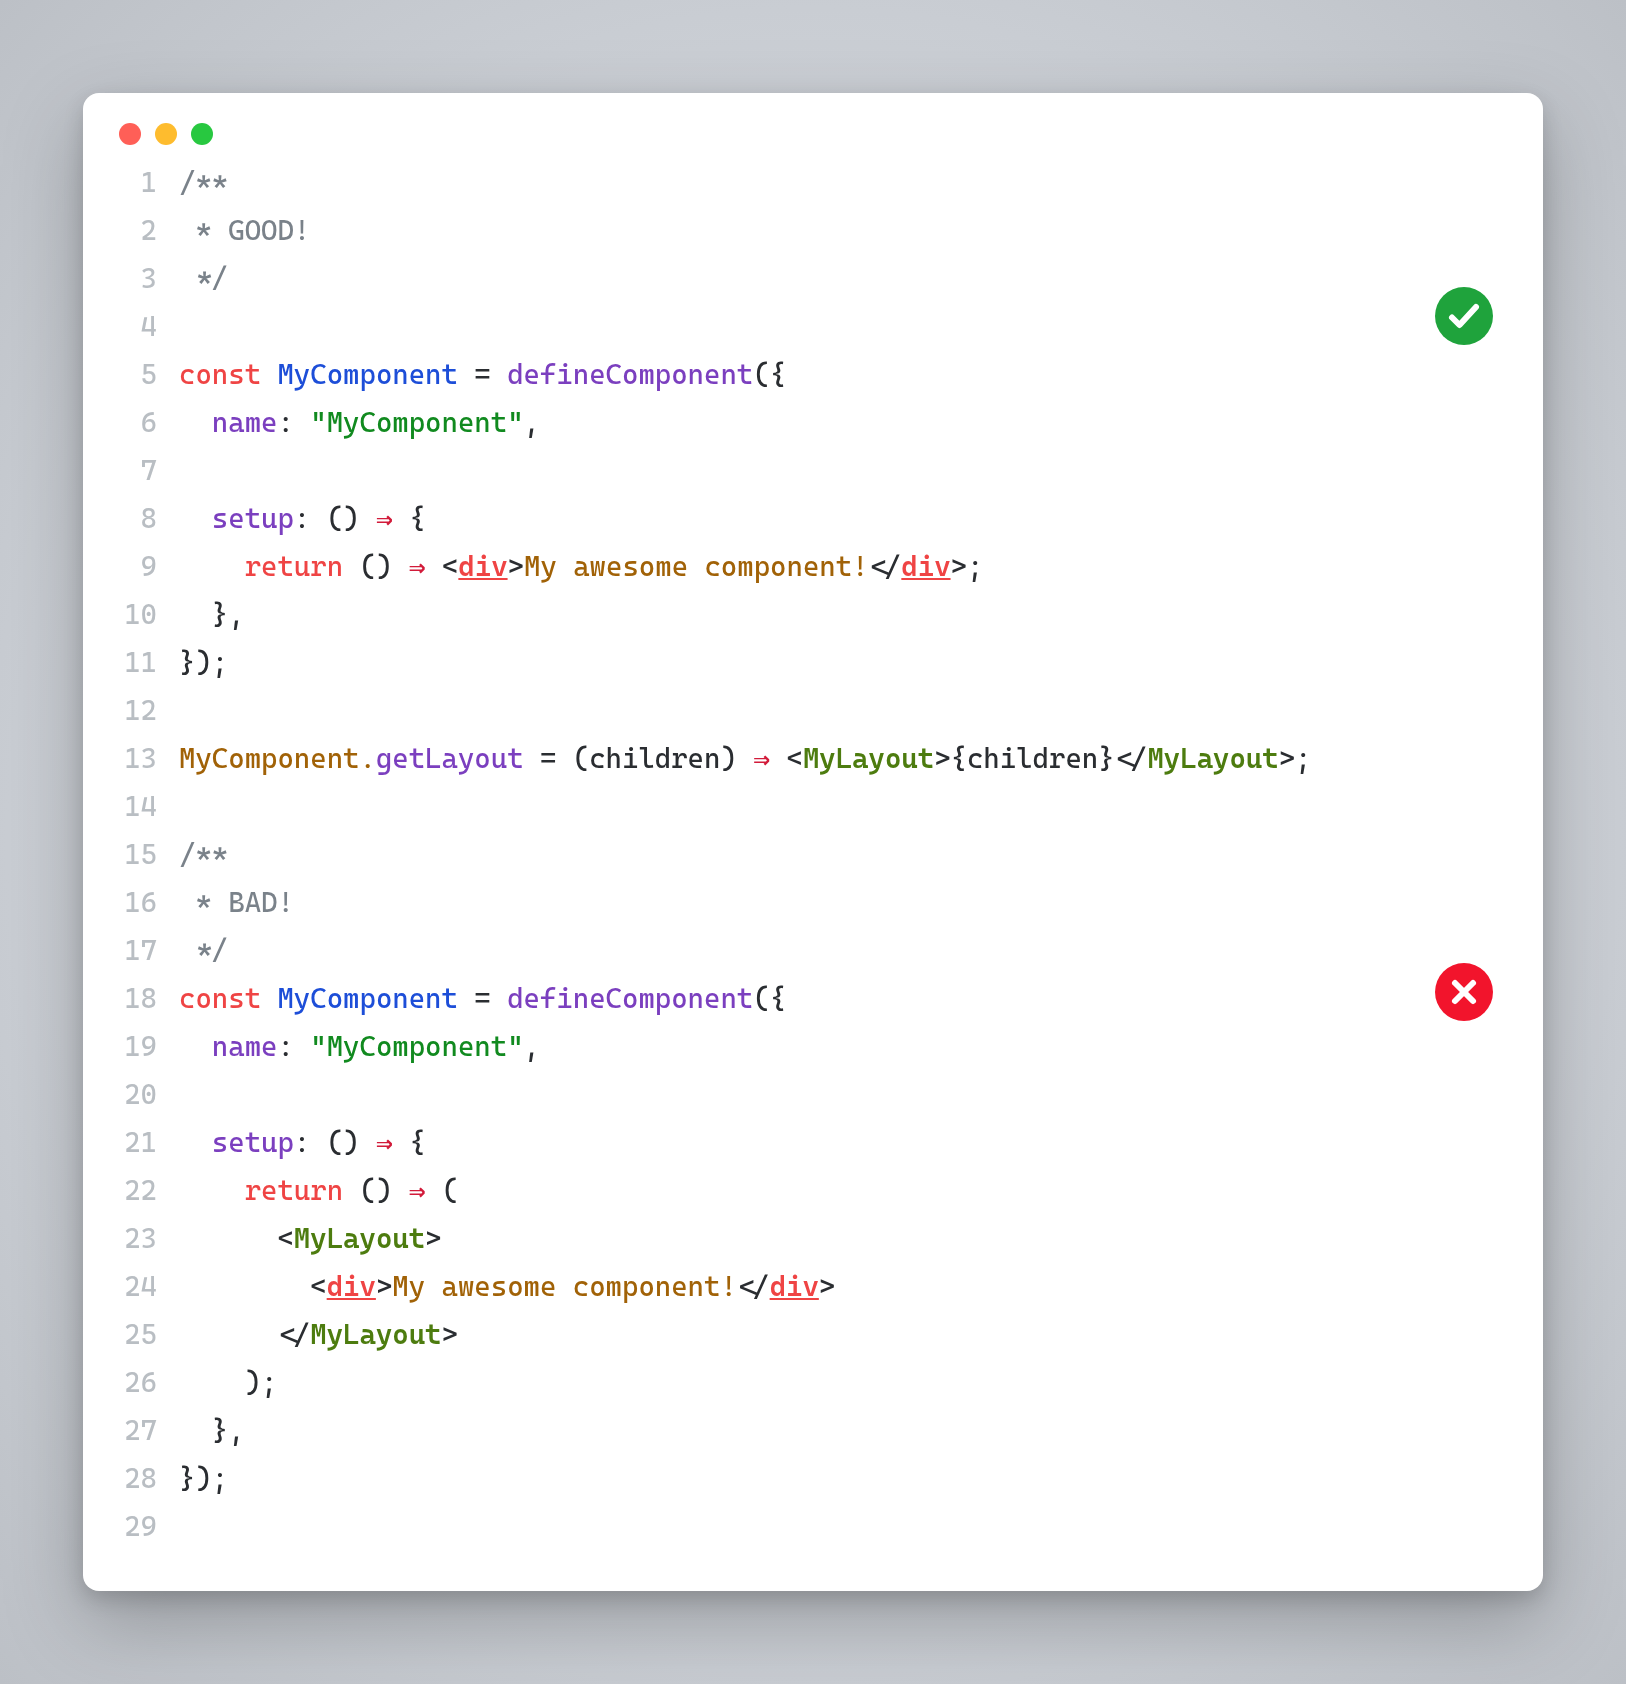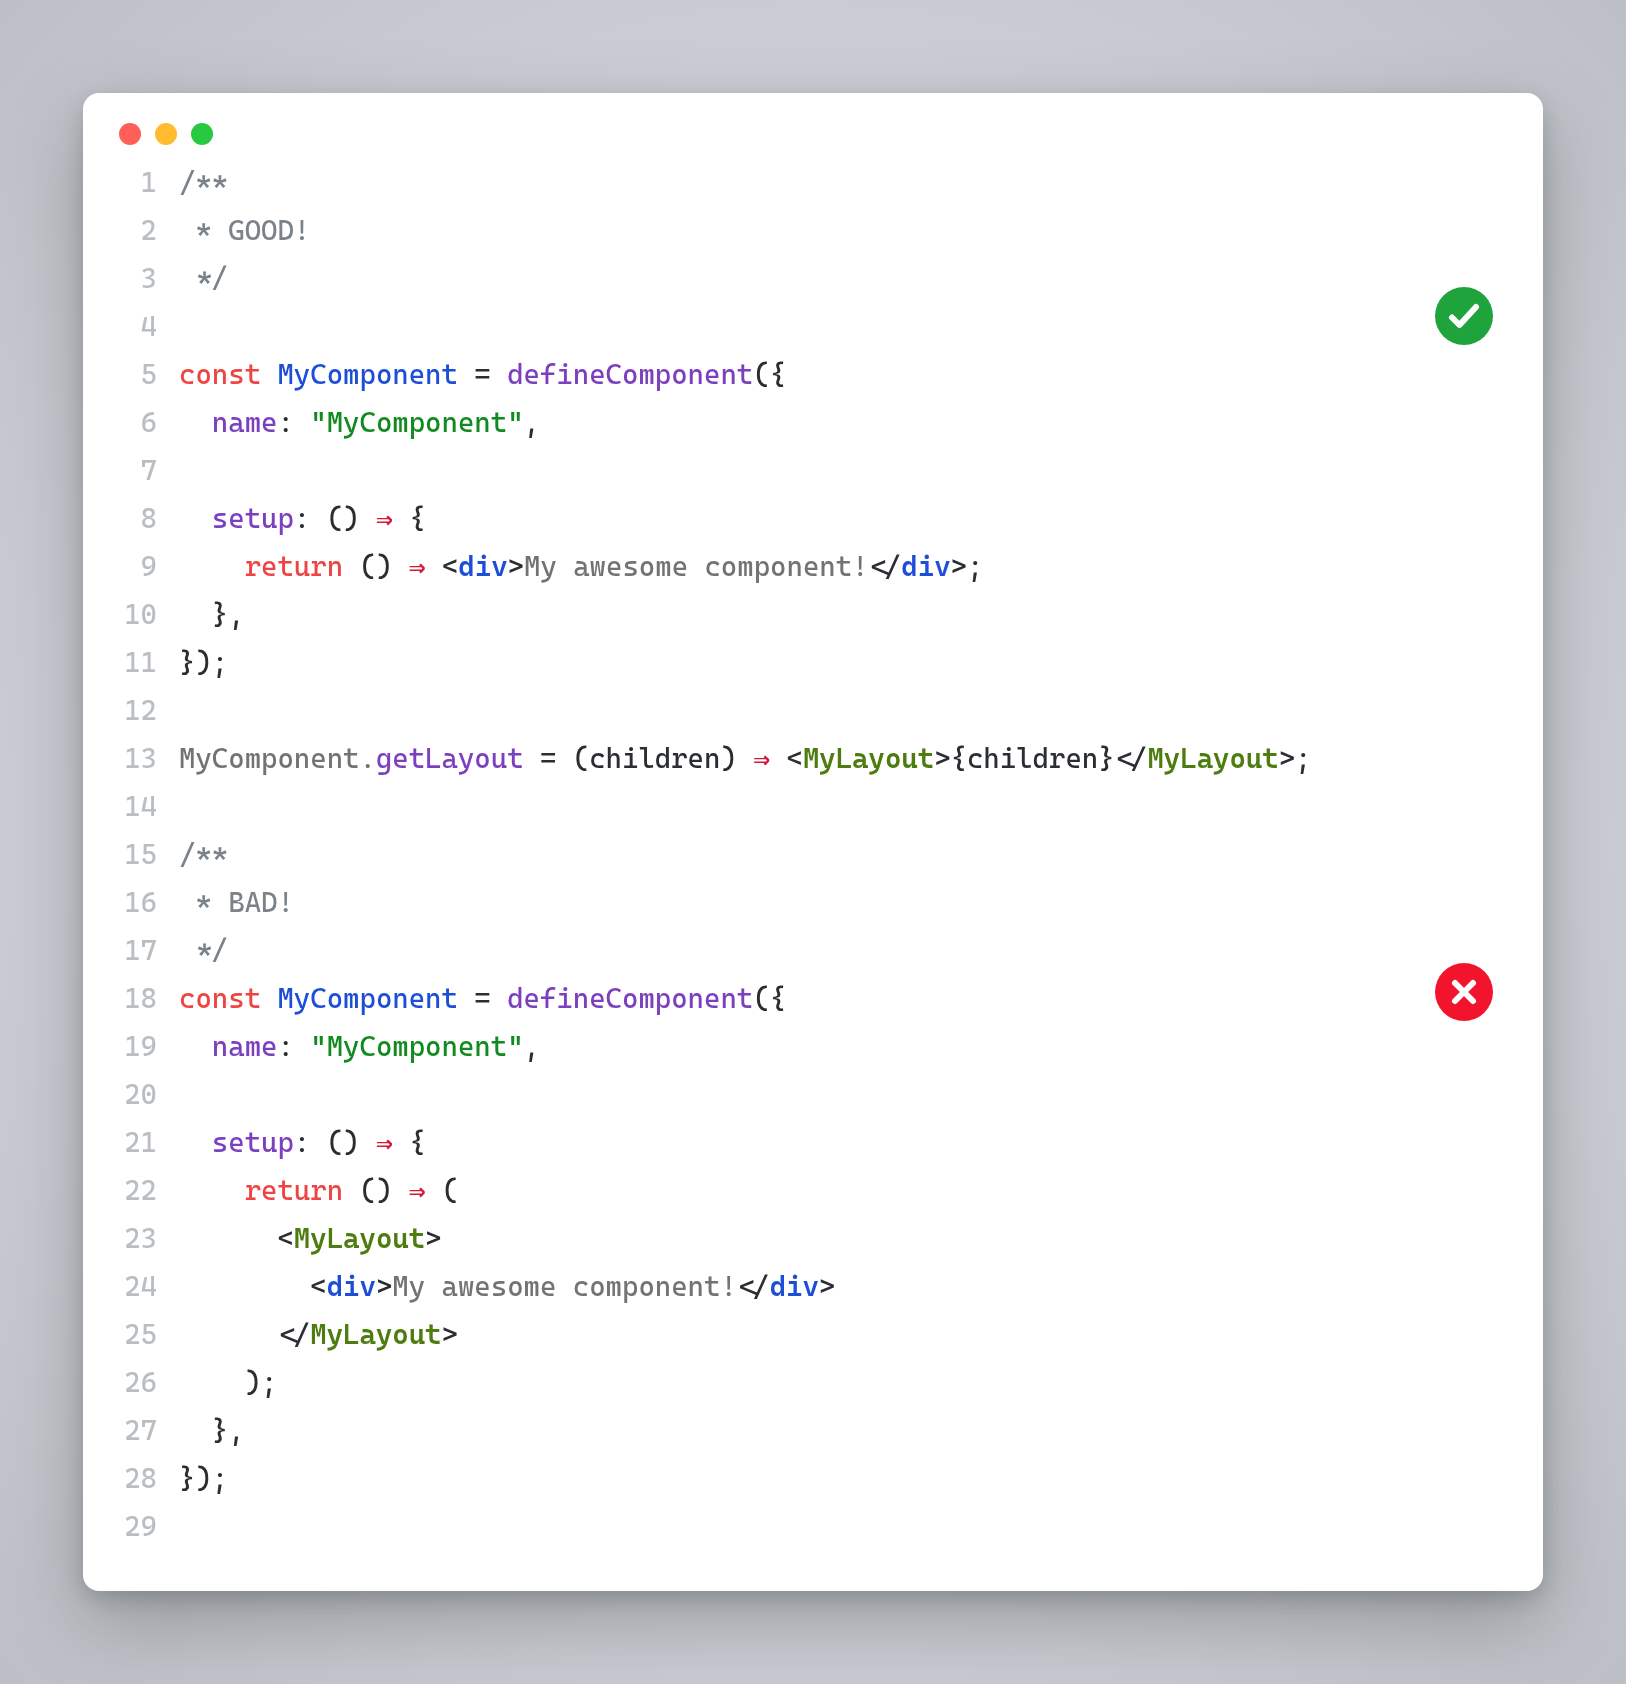--- a/index.html
+++ b/index.html
@@ -69,23 +69,23 @@
     top: 870px;
   }
   .badge svg { width: 36px; height: 36px; }
   
   .c-comment { color: #7a828a; }
   .c-keyword { color: #ef4444; }
   .c-ident   { color: #1d4ed8; }
   .c-punc    { color: #2a2d31; }
   .c-prop    { color: #7b3fbf; margin-top: 20px; }
   .c-string  { color: #118a1f; }
-  .c-tag     { color: #1d4ed8; font-weight: 600; }
+  .c-tag     { color: #ef4444; font-weight: 600; text-decoration: underline; }
   .c-tagc    { color: #4d7c0f; font-weight: 600; }
-  .c-text    { color: #737373; }
+  .c-text    { color: #a16207; }
   .c-arrow   { color: #d21b3a; font-weight: 600; }
 </style>
 </head>
 <body>
 
 <div class="window">
   <div class="traffic-lights">
     <div class="tl red"></div>
     <div class="tl yellow"></div>
     <div class="tl green"></div>

